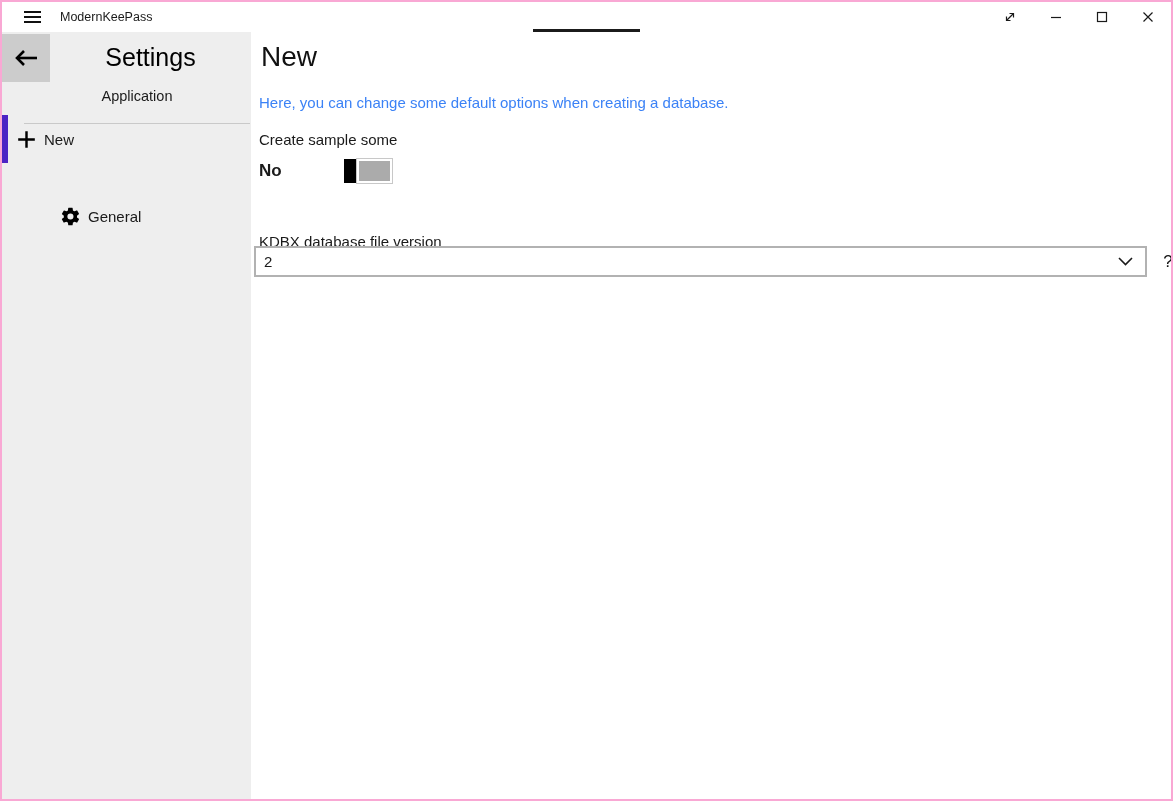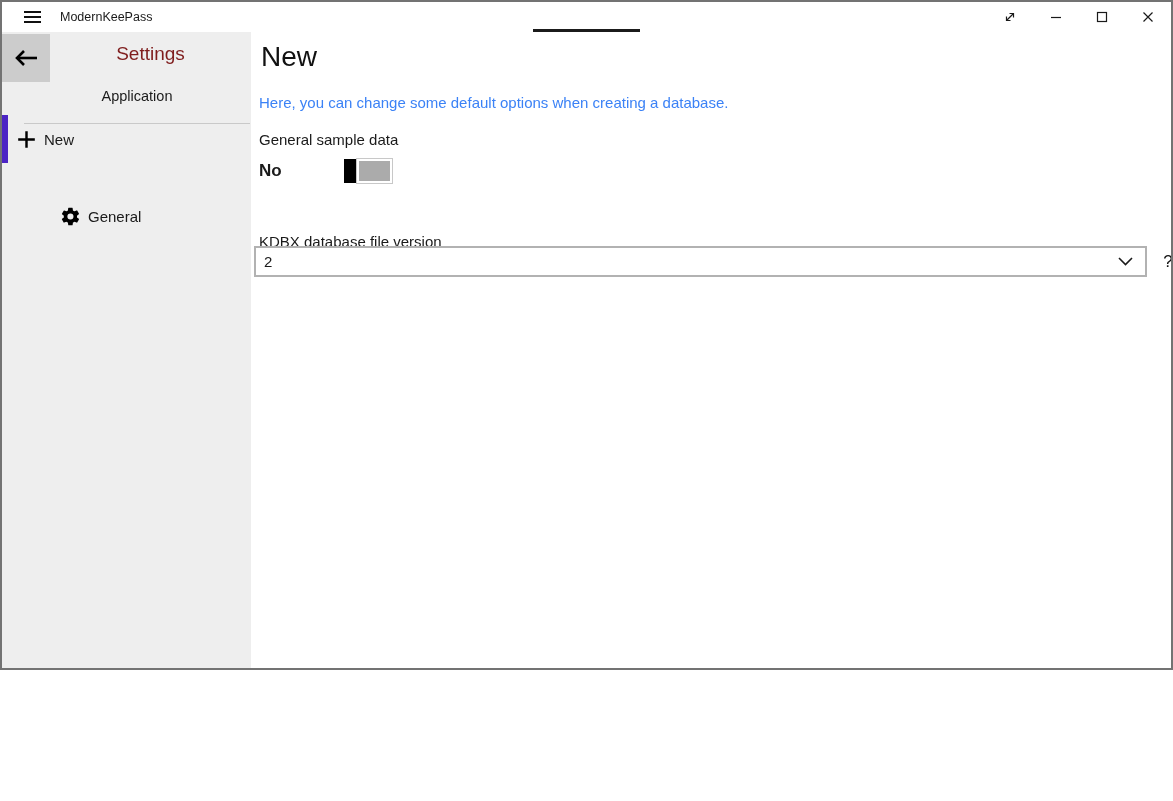--- a/index.html
+++ b/index.html
@@ -1,41 +1,41 @@
 <!DOCTYPE html>
 <html><head>
 <meta charset="utf-8">
 <style>
   * { margin:0; padding:0; box-sizing:border-box; }
   html,body { width:1173px; height:801px; background:#fff; }
   body { font-family:"Liberation Sans","DejaVu Sans",sans-serif; color:#1a1a1a; }
 
   .window {
-    position:relative; width:1173px; height:670px;
-    border:2px solid #737373; background:#fff; overflow:hidden;
+    position:relative; width:1173px; height:801px;
+    border:2px solid #f9a8d4; background:#fff; overflow:hidden;
   }
 
   
   .titlebar { position:absolute; left:0; top:0; right:0; height:30px; background:#fff; }
   .hamburger { position:absolute; left:13px; top:0; width:34px; height:30px; display:flex; align-items:center; justify-content:center; cursor:pointer; background:transparent; border:none; }
   .hamburger .bars { width:17px; height:12px; display:flex; flex-direction:column; justify-content:space-between; }
   .hamburger .bars span { display:block; height:1.8px; background:#111; }
   .app-title { position:absolute; left:58px; top:0; height:30px; line-height:30px; font-size:12.5px; color:#1a1a1a; }
   .win-controls { position:absolute; right:0; top:0; height:30px; display:flex; }
   .win-btn { width:46px; height:30px; display:flex; align-items:center; justify-content:center; background:transparent; border:none; cursor:pointer; }
   .win-btn svg { display:block; }
 
   
   .drag-handle { position:absolute; left:531px; top:27px; width:107px; height:15px; background:#1b1b1b; display:flex; flex-direction:column; align-items:center; justify-content:center; gap:2px; }
   .drag-handle span { display:block; width:30px; height:1px; background:#8a8a8a; }
 
   
   .sidebar { position:absolute; left:0; top:30px; bottom:0; width:249px; background:#eeeeee; }
   .back-button { position:absolute; left:0; top:2px; width:48px; height:48px; background:#cccccc; border:none; cursor:pointer; display:flex; align-items:center; justify-content:center; }
-  .settings-heading { position:absolute; left:48px; top:11px; width:201px; text-align:center; font-size:19px; font-weight:400; color:#7f1d1d; }
+  .settings-heading { position:absolute; left:48px; top:11px; width:201px; text-align:center; font-size:25px; font-weight:400; color:#000000; }
 
   .section-header { position:absolute; left:22px; width:226px; font-size:14.5px; color:#1a1a1a; padding-bottom:19px; border-bottom:1px solid #c9c9c9;text-align:center; }
   .section-application { top:56px; }
   .section-database { top:133px; }
 
   .nav-item { position:absolute; left:0; width:100%; height:48px; display:flex; align-items:center; cursor:pointer; }
   .nav-item-new { top:83px; }
   .nav-item-general { top:160px;margin-left:44px; }
   .nav-item-security { top:208px; }
   .nav-item .icon { position:absolute; left:12px; width:24px; height:24px; display:flex; align-items:center; justify-content:center; }
@@ -134,21 +134,21 @@
       </span>
       <span class="label">General</span>
     </div>
 
   </div>
 
   <div class="main">
     <div class="page-title">New</div>
     <div class="page-description">Here, you can change some default options when creating a database.</div>
 
-    <div class="toggle-label">General sample data</div>
+    <div class="toggle-label">Create sample some</div>
     <div class="toggle-state">No</div>
     <div class="toggle">
       <span class="knob"></span>
       <span class="track"></span>
     </div>
 
     <div class="combo-label">KDBX database file version</div>
     <div class="combobox">
       <span class="value">2</span>
       <span class="chev">

